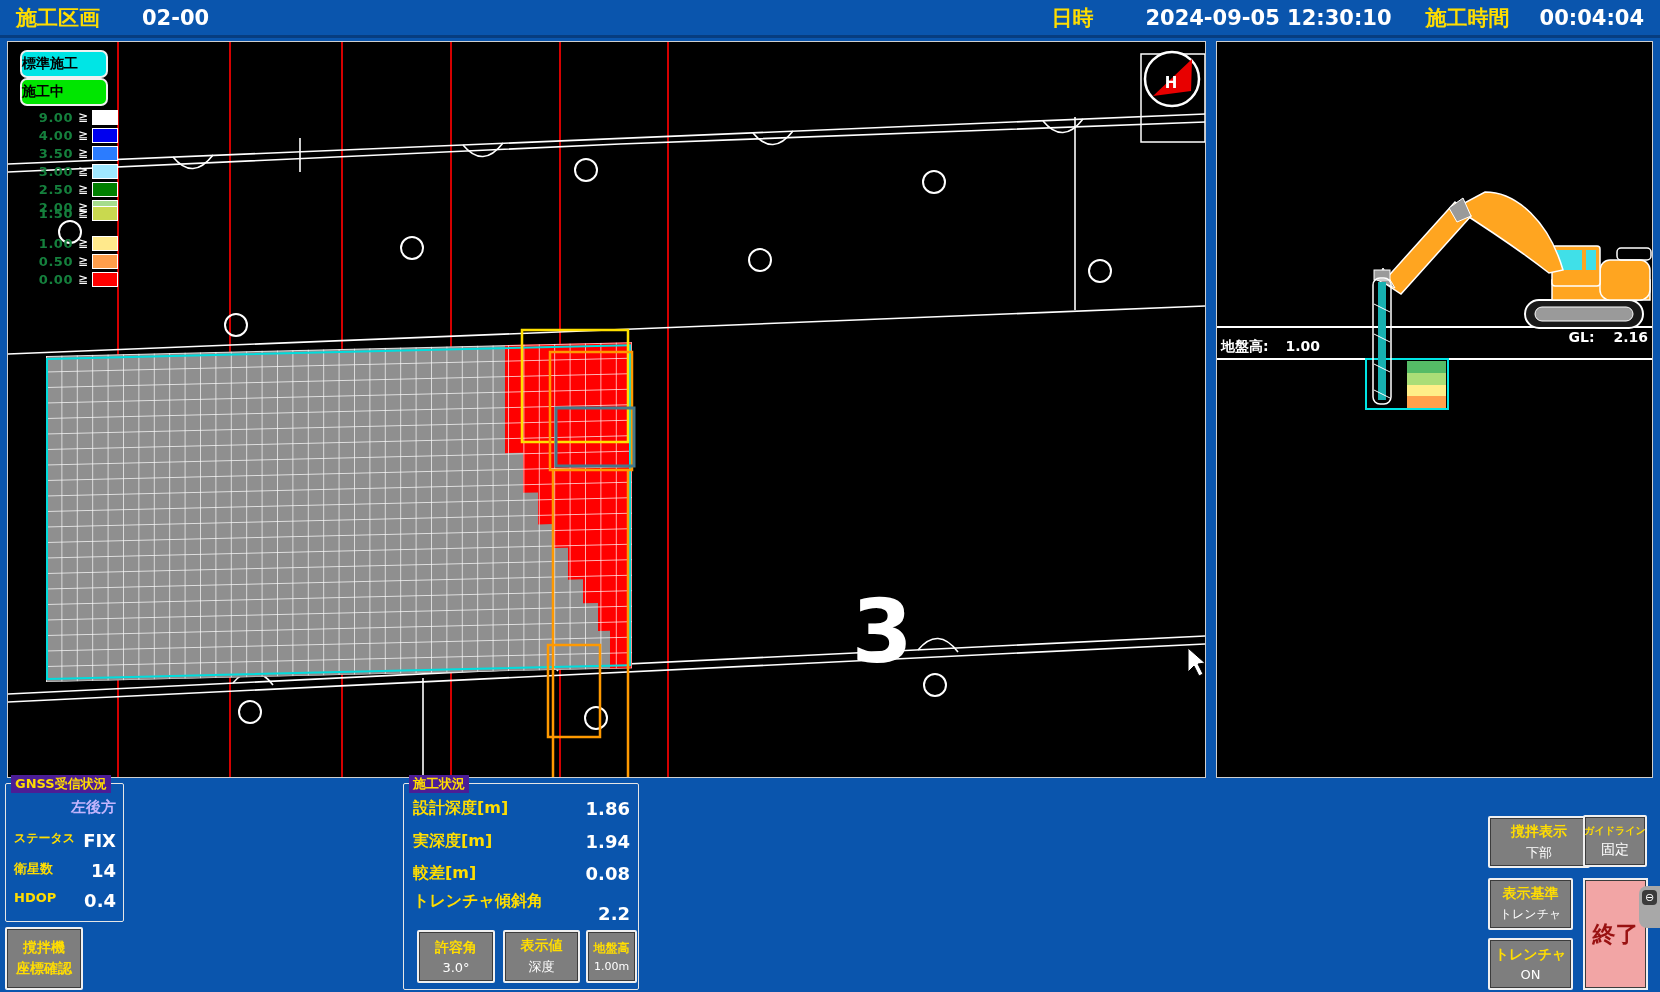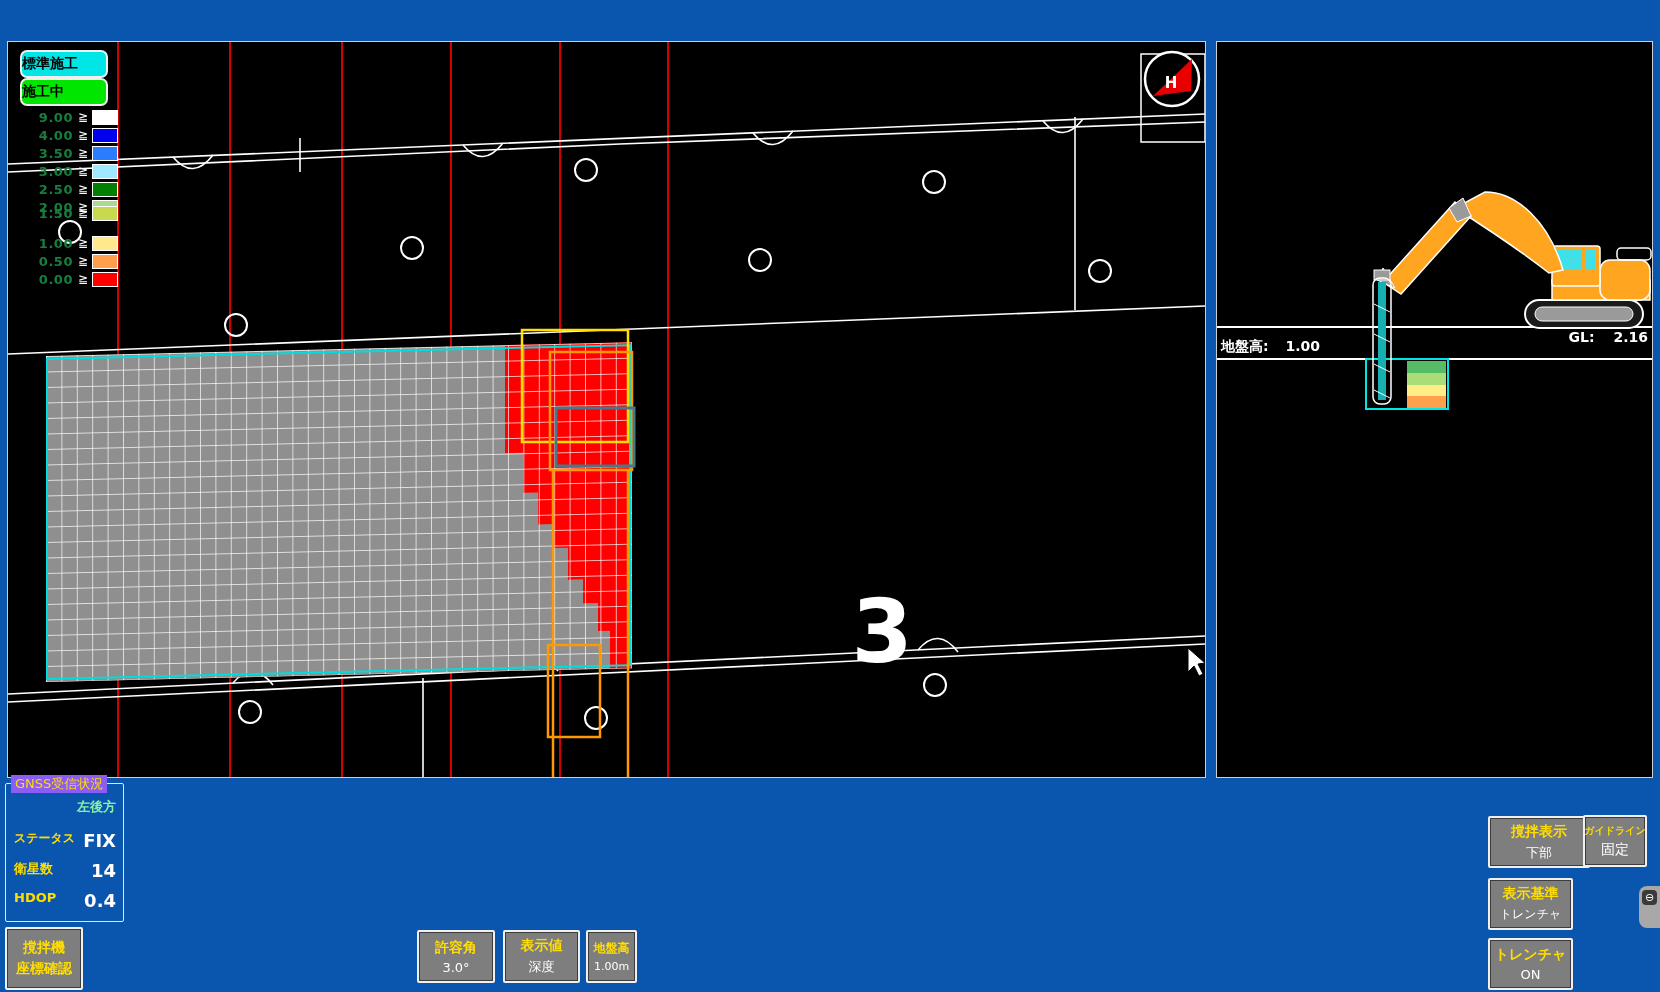--- a/index.html
+++ b/index.html
@@ -17,22 +17,22 @@
   #section-panel{left:1217px;top:42px;width:435px;height:735px;}
   
   .mode-btn{position:absolute;left:12px;width:84px;height:24px;border:2px solid #f0f0f0;border-radius:7px;
             display:flex;align-items:center;justify-content:flex-start;color:#000;font-weight:bold;font-size:14px;}
   .legend-row{position:absolute;left:18px;width:92px;height:18px;display:flex;align-items:center;justify-content:flex-end;}
   .legend-label{color:#15803d;font-size:13px;font-weight:bold;letter-spacing:0.5px;}
   .legend-op{color:#fff;font-size:12px;margin:0 4px 0 5px;}
   .legend-swatch{width:26px;height:15px;border:1.5px solid #fff;box-sizing:border-box;}
   
   .fs{position:absolute;border:1px solid #e6e6e6;border-radius:2px;}
-  .fs-title{position:absolute;top:-9px;left:5px;background:#8b5cf6;padding:0 4px;color:#ffdd00;
-            font-size:13px;font-weight:normal;white-space:nowrap;}
+  .fs-title{position:absolute;top:-9px;left:5px;background:#4c1d95;padding:0 4px;color:#ffdd00;
+            font-size:13px;font-weight:bold;white-space:nowrap;}
   .frow{position:absolute;left:0;width:100%;}
   .flabel{position:absolute;left:8px;color:#ffdd00;font-weight:bold;font-size:13px;}
   .fvalue{position:absolute;right:7px;color:#fff;font-size:18px;font-weight:bold;}
   .dev-label{position:absolute;left:10px;color:#ffdd00;font-weight:bold;font-size:16px;white-space:nowrap;}
   .st-label{position:absolute;left:9px;color:#ffdd00;font-weight:bold;font-size:16px;white-space:nowrap;}
   .st-value{position:absolute;right:8px;color:#fff;font-size:18px;font-weight:bold;}
   
   .btn-gray{position:absolute;background:#7e7e7e;border:2px solid #f0f0f0;box-shadow:inset 0 0 0 1px #3c3c3c;
             border-radius:2px;display:flex;flex-direction:column;align-items:center;justify-content:center;
             gap:3px;box-sizing:border-box;cursor:pointer;}
@@ -45,20 +45,29 @@
               border-radius:8px 0 0 8px;display:flex;align-items:flex-start;justify-content:center;
               padding-top:4px;box-sizing:border-box;cursor:pointer;}
   #remote-tab .ricon{width:15px;height:15px;background:#3a3a3a;border-radius:4px;color:#fff;font-size:11px;
               line-height:15px;text-align:center;}
 </style>
 </head>
 <body>
 
 <div id="screen">
 
+  <div id="topbar">
+    <span class="ylabel">施工区画</span>
+    <span class="wvalue" style="margin-left:42px">02-00</span>
+    <span class="sp"></span>
+    <span class="ylabel">日時</span>
+    <span class="wvalue" style="margin-left:52px">2024-09-05 12:30:10</span>
+    <span class="ylabel" style="margin-left:34px">施工時間</span>
+    <span class="wvalue" style="margin-left:30px">00:04:04</span>
+  </div>
 
   <div id="map-panel" class="blackpanel">
     <svg width="1197" height="735" viewBox="0 0 1197 735">
       <defs>
         <pattern id="mesh" width="15.4" height="15.5" patternUnits="userSpaceOnUse">
           <path d="M15.4 0 L0 0 0 15.5" fill="none" stroke="#ffffff" stroke-width="1.4" opacity="0.95"></path>
         </pattern>
       </defs>
 
       <g stroke="#d40000" stroke-width="2">
@@ -231,21 +240,21 @@
         <rect x="161" y="240" width="8" height="118" fill="#17b0b0"></rect>
         <rect x="156" y="236" width="18" height="126" rx="7" fill="none" stroke="#ffffff" stroke-width="1.5"></rect>
         <path d="M157,262 L173,270 M157,292 L173,300 M157,322 L173,330 M157,348 L173,356" stroke="#ffffff" stroke-width="1" fill="none"></path>
       </g>
     </svg>
   </div>
 
   <div class="fs" style="left:5px;top:783px;width:117px;height:137px">
     <span class="fs-title">GNSS受信状況</span>
     <div class="frow" style="top:14px">
-        <span class="fvalue" style="color:#86efac;font-size:13px">左後方</span>
+        <span class="fvalue" style="color:#c4b5fd;font-size:15px">左後方</span>
       </div>
     <div class="frow" style="top:46px">
         <span class="flabel" style="font-size:12px">ステータス</span>
         <span class="fvalue">FIX</span>
       </div>
     <div class="frow" style="top:76px">
         <span class="flabel">衛星数</span>
         <span class="fvalue">14</span>
       </div>
     <div class="frow" style="top:106px">
@@ -253,20 +262,39 @@
         <span class="fvalue">0.4</span>
       </div>
   </div>
 
   <div class="btn-gray" style="left:5px;top:927px;width:78px;height:63px">
     <span class="btn-top">撹拌機</span>
     <span class="btn-top">座標確認</span>
   </div>
 
 
+  <div class="fs" style="left:403px;top:783px;width:234px;height:205px">
+    <span class="fs-title">施工状況</span>
+    <div class="frow" style="top:14px">
+        <span class="st-label">設計深度[m]</span>
+        <span class="st-value">1.86</span>
+      </div>
+    <div class="frow" style="top:47px">
+        <span class="st-label">実深度[m]</span>
+        <span class="st-value">1.94</span>
+      </div>
+    <div class="frow" style="top:79px">
+        <span class="st-label">較差[m]</span>
+        <span class="st-value">0.08</span>
+      </div>
+    <div class="frow" style="top:107px">
+        <span class="st-label">トレンチャ傾斜角</span>
+        <span class="st-value" style="top:12px">2.2</span>
+      </div>
+  </div>
   <div class="btn-gray" style="left:417px;top:930px;width:78px;height:53px">
     <span class="btn-top">許容角</span>
     <span class="btn-bottom">3.0°</span>
   </div>
   <div class="btn-gray" style="left:503px;top:930px;width:77px;height:53px">
     <span class="btn-top">表示値</span>
     <span class="btn-bottom">深度</span>
   </div>
   <div class="btn-gray" style="left:586px;top:930px;width:51px;height:53px">
     <span class="btn-top" style="font-size:12px">地盤高</span>
@@ -282,17 +310,20 @@
     <span class="btn-bottom" style="font-size:14px">固定</span>
   </div>
   <div class="btn-gray" style="left:1488px;top:878px;width:85px;height:52px">
     <span class="btn-top">表示基準</span>
     <span class="btn-bottom" style="font-size:12px">トレンチャ</span>
   </div>
   <div class="btn-gray" style="left:1488px;top:938px;width:85px;height:52px">
     <span class="btn-top">トレンチャ</span>
     <span class="btn-bottom">ON</span>
   </div>
+  <div class="btn-exit" style="left:1583px;top:878px;width:65px;height:112px">
+    <span>終了</span>
+  </div>
   <div id="remote-tab">
     <span class="ricon">⊖</span>
   </div>
 
 </div>
 
 </body></html>

